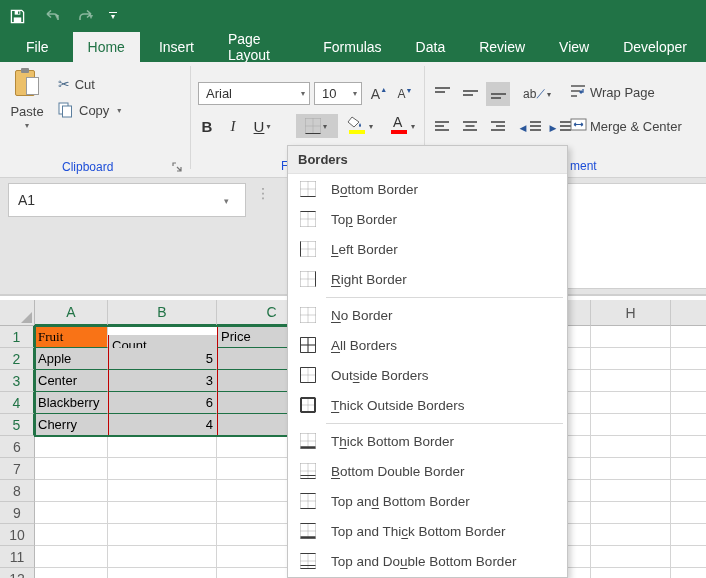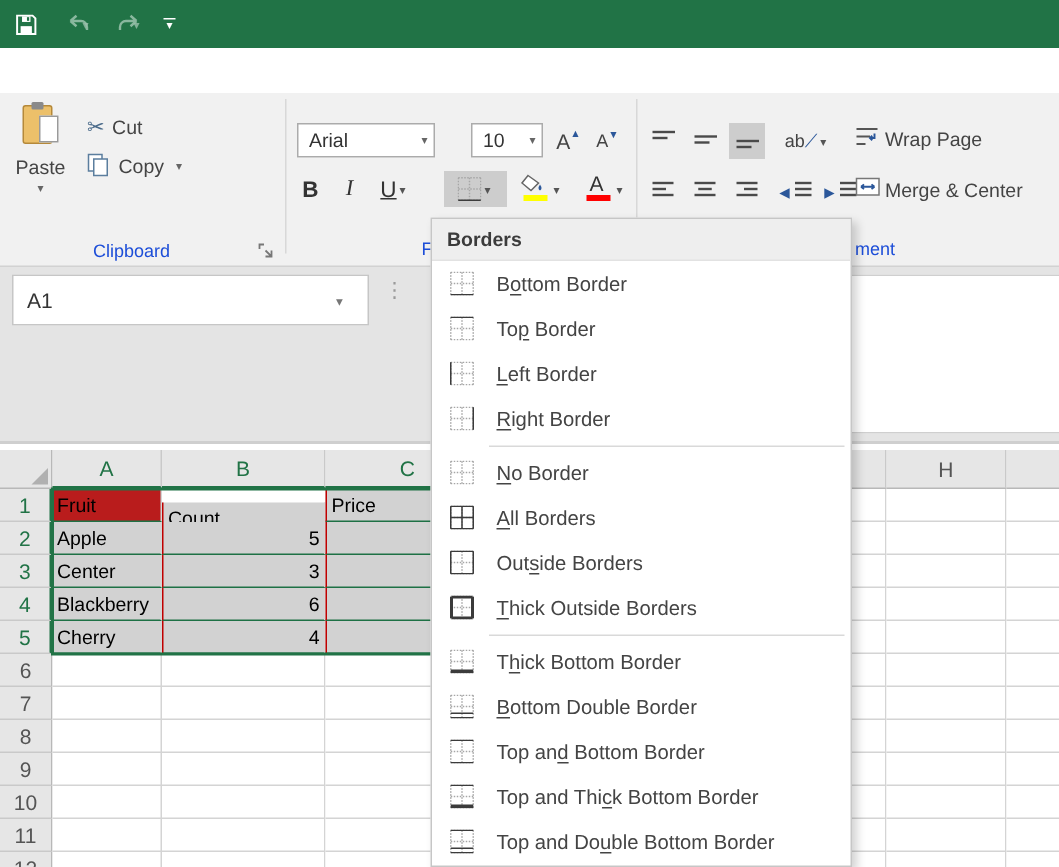--- a/index.html
+++ b/index.html
@@ -64,21 +64,21 @@
   
   .sheet { position:absolute; top:296px; left:0; right:0; bottom:0; background:#fff; }
   .corner { position:absolute; left:0; top:4px; width:35px; height:26px; background:#e6e6e6; border-right:1px solid #b8b8b8; border-bottom:1px solid #b8b8b8; }
   .corner .tri { position:absolute; right:2px; bottom:2px; width:0; height:0; border-left:11px solid transparent; border-bottom:11px solid #b0b0b0; }
   .colhdr { position:absolute; top:4px; height:26px; background:#e6e6e6; border-right:1px solid #c9c9c9; border-bottom:1px solid #b8b8b8; display:flex; align-items:center; justify-content:center; font-size:14px; color:#555; }
   .colhdr.sel { color:#217346; border-bottom:2px solid #217346; }
   .rowhdr { position:absolute; left:0; width:35px; background:#e6e6e6; border-right:1px solid #b8b8b8; border-bottom:1px solid #c9c9c9; display:flex; align-items:center; justify-content:center; font-size:14px; color:#555; }
   .rowhdr.sel { color:#217346; border-right:2px solid #217346; }
   .cell { position:absolute; border-right:1px solid #d4d4d4; border-bottom:1px solid #d4d4d4; font-size:13px; color:#000; display:flex; align-items:center; padding:0 3px; background:#fff; overflow:hidden; white-space:nowrap; }
   .cell.selrange { background:#d2d2d2; }
-  .cell.active { background:#b91c1c; }
+  .cell.active { background:#f97316;font-family:Liberation Serif, serif; }
   .cell.num { justify-content:flex-end; }
   .cell.gb { border-bottom:1px solid #1e7145; }
   .cell.rl { border-left:1px solid #c00000; }
   .sel-box { position:absolute; border:2px solid #217346; pointer-events:none; }
   .fill-handle { position:absolute; width:6px; height:6px; background:#217346; border:1px solid #fff; pointer-events:none; }
 
   
   .borders-menu { position:absolute; left:287px; top:145px; width:281px; height:433px; background:#fff; border:1px solid #c6c6c6; box-shadow:3px 3px 6px rgba(0,0,0,.18); z-index:50; overflow:hidden; }
   .menu-title { height:28px; background:#eeeeee; border-bottom:1px solid #e2e2e2; display:flex; align-items:center; padding-left:10px; font-weight:bold; color:#3b3b3b; }
   .menu-item { height:30px; display:flex; align-items:center; padding-left:12px; color:#444; font-size:13.5px; cursor:default; }
@@ -113,20 +113,31 @@
           </svg>
         <span class="qat-caret">▾</span>
       </div>
       <div class="qat-custom">
         <span class="bar"></span>
           <span class="v">▾</span>
       </div>
     </div>
   </div>
 
+  <div class="tabrow" id="tabrow">
+      <div class="tab file">File</div>
+      <div class="tab active">Home</div>
+      <div class="tab">Insert</div>
+      <div class="tab">Page Layout</div>
+      <div class="tab">Formulas</div>
+      <div class="tab">Data</div>
+      <div class="tab">Review</div>
+      <div class="tab">View</div>
+      <div class="tab">Developer</div>
+    </div>
 
   <div class="ribbon">
 
     <div class="paste-btn">
       <span class="clip-icon">
         <span class="clip-body"></span>
           <span class="clip-clip"></span>
           <span class="clip-page"></span>
       </span>
       <span class="lbl">Paste</span>
@@ -147,21 +158,21 @@
       <span class="car">▾</span>
     </div>
     <span class="grp-label" style="left:62px;">Clipboard</span>
     <span class="dlg-launch" style="left:172px;">
       <svg width="11" height="11" viewBox="0 0 11 11">
           <path d="M1 4 V1 H4 M5 5 L9 9 M9 5 V9 H5" fill="none" stroke="#777" stroke-width="1.2"></path>
         </svg>
     </span>
     <div class="vsep" style="left:190px;"></div>
 
-    <div class="combo" style="left:198px; top:20px; width:92px;">
+    <div class="combo" style="left:198px; top:20px; width:112px;">
       <span class="val">Arial</span>
       <span class="car">▾</span>
     </div>
     <div class="combo" style="left:314px; top:20px; width:48px;">
       <span class="val">10</span>
       <span class="car">▾</span>
     </div>
     <div class="fmt-btn" style="left:368px; top:20px; width:22px;">
       <span style="font-size:14px; color:#444;">A</span>
         <span style="font-size:7px; color:#2b579a; margin:-10px 0 0 0;">▲</span>

